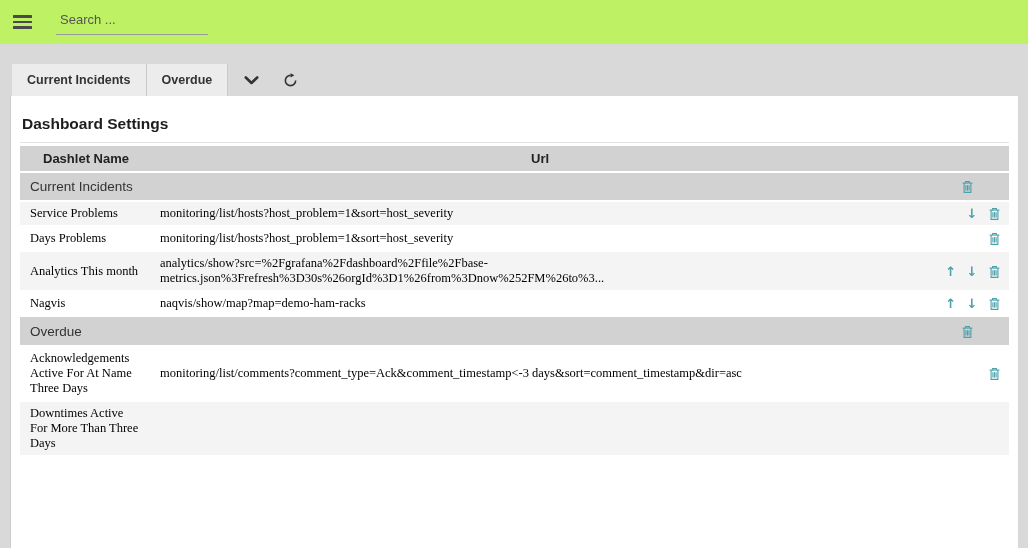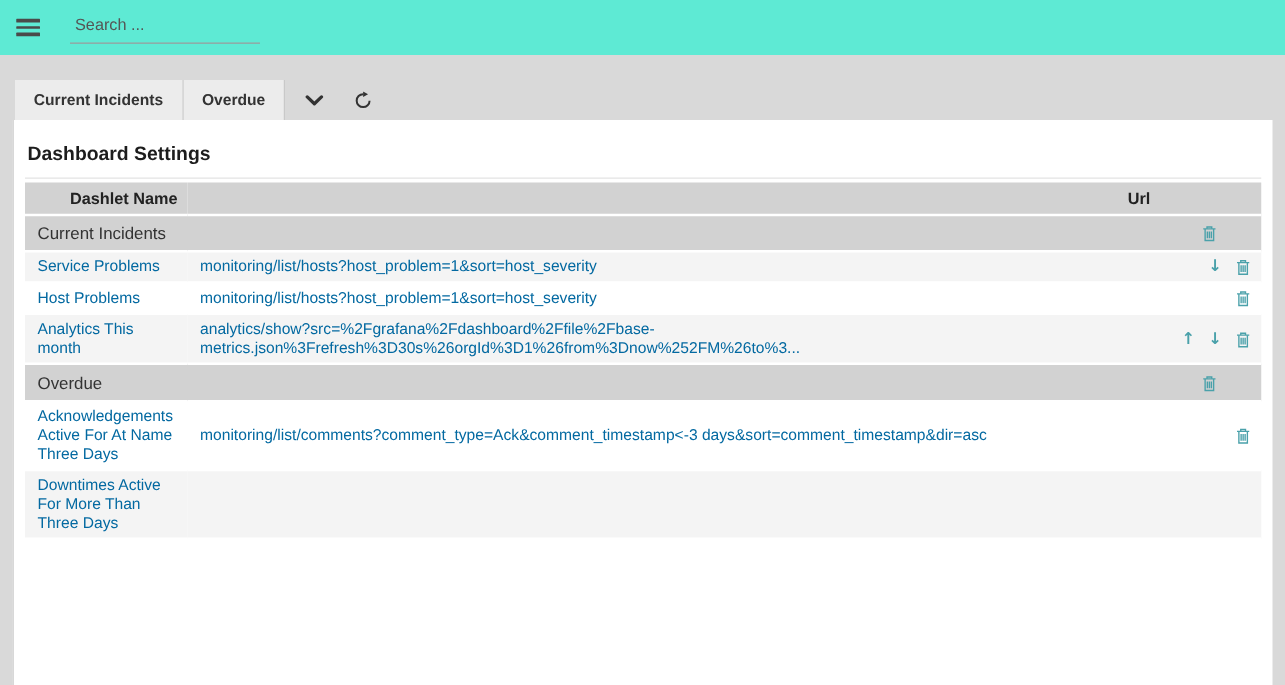--- a/index.html
+++ b/index.html
@@ -5,21 +5,21 @@
   * { box-sizing: border-box; }
   html,body { margin:0; padding:0; }
   body {
     width:1028px; height:548px; overflow:hidden;
     background:#d9d9d9;
     font-family:"Liberation Sans","DejaVu Sans",sans-serif;
     position:relative;
   }
   
   .topbar {
-    height:44px; background:#5eead4;
+    height:44px; background:#bef264;
     display:flex; align-items:center; padding-left:13px;
   }
   .hamburger { width:19px; display:flex; flex-direction:column; gap:3px; cursor:pointer; }
   .hamburger span { display:block; height:2.5px; background:#4a4a4a; border-radius:0.5px; }
   .search-wrap { margin-left:24px; }
   .search-wrap input {
     border:none; border-bottom:1px solid #9b9b9b; border-radius:0;
     width:152px; font-size:13px; color:#444; padding:2px 4px 7px 4px;
     outline:none; background:transparent;
     font-family:"Liberation Sans","DejaVu Sans",sans-serif;
@@ -46,34 +46,34 @@
     border-left:1px solid #cccccc;
   }
   .page-title {
     font-size:15.5px; font-weight:bold; color:#1d1d1d;
     margin:0; padding:7px 0 9px 2px;
     border-bottom:1px solid #e3e3e3;
   }
   
   table.dash { width:100%; border-collapse:collapse; font-size:12.5px; margin-top:3px; }
   table.dash thead th {
-    background:#d2d2d2; color:#222; text-align:right;
+    background:#d2d2d2; color:#222; text-align:center;
     font-size:13px; padding:5px 8px 5px 10px;
     border-bottom:2px solid #fff;
   }
   tr.section-row td {
     background:#d2d2d2; color:#333; font-size:13.5px;
     padding:6px 8px 6px 10px; border-bottom:2px solid #fff;
   }
   tr.item-row td {
     padding:4px 8px 4px 10px; border-bottom:2px solid #fff;
     vertical-align:middle; line-height:15px; background:#fff;
   }
   tr.item-row.alt td { background:#f4f4f4; }
-  .link { color:#0369a1; text-decoration:none; cursor:pointer; }
+  .link { color:#000000; text-decoration:none; cursor:pointer;font-family:Liberation Serif, serif; }
   .name-col { width:130px; }
   .actions-col { width:66px; }
   td.actions-cell { white-space:nowrap; text-align:right; padding-right:8px; }
   td.actions-cell.center { text-align:center; padding-right:20px; }
   .act {
     display:inline-block; margin-left:7px; color:#4aa1aa;
     font-family:"DejaVu Sans",sans-serif; font-size:13px; font-weight:bold;
     cursor:pointer; vertical-align:middle; line-height:14px;
   }
   .act svg { display:block; }
@@ -151,21 +151,21 @@
     <path d="M4.6 2.9 V1.6 H8.4 V2.9"></path>
     <path d="M1.6 3.1 H11.4"></path>
     <path d="M3.1 3.1 L3.1 12.4 L9.9 12.4 L9.9 3.1"></path>
     <path d="M4.9 5.2 V10.6"></path>
                 <path d="M6.5 5.2 V10.6"></path>
                 <path d="M8.1 5.2 V10.6"></path>
   </svg></span>
 </td>
         </tr>
         <tr class="item-row">
-          <td><a class="link">Host Problems</a></td>
+          <td><a class="link">Days Problems</a></td>
           <td><a class="link">monitoring/list/hosts?host_problem=1&amp;sort=host_severity</a></td>
           <td class="actions-cell">
   <span class="act"><svg width="13" height="14" viewBox="0 0 13 14" fill="none" stroke="#4aa1aa" stroke-width="1.1">
     <path d="M4.6 2.9 V1.6 H8.4 V2.9"></path>
     <path d="M1.6 3.1 H11.4"></path>
     <path d="M3.1 3.1 L3.1 12.4 L9.9 12.4 L9.9 3.1"></path>
     <path d="M4.9 5.2 V10.6"></path>
                 <path d="M6.5 5.2 V10.6"></path>
                 <path d="M8.1 5.2 V10.6"></path>
   </svg></span>
@@ -182,20 +182,38 @@
   <span class="act"><svg width="13" height="14" viewBox="0 0 13 14" fill="none" stroke="#4aa1aa" stroke-width="1.1">
     <path d="M4.6 2.9 V1.6 H8.4 V2.9"></path>
     <path d="M1.6 3.1 H11.4"></path>
     <path d="M3.1 3.1 L3.1 12.4 L9.9 12.4 L9.9 3.1"></path>
     <path d="M4.9 5.2 V10.6"></path>
                 <path d="M6.5 5.2 V10.6"></path>
                 <path d="M8.1 5.2 V10.6"></path>
   </svg></span>
 </td>
         </tr>
+        <tr class="item-row">
+          <td><a class="link">Nagvis</a></td>
+          <td><a class="link">naqvis/show/map?map=demo-ham-racks</a></td>
+          <td class="actions-cell">
+  <span class="act">↑</span>
+
+  <span class="act">↓</span>
+
+  <span class="act"><svg width="13" height="14" viewBox="0 0 13 14" fill="none" stroke="#4aa1aa" stroke-width="1.1">
+    <path d="M4.6 2.9 V1.6 H8.4 V2.9"></path>
+    <path d="M1.6 3.1 H11.4"></path>
+    <path d="M3.1 3.1 L3.1 12.4 L9.9 12.4 L9.9 3.1"></path>
+    <path d="M4.9 5.2 V10.6"></path>
+                <path d="M6.5 5.2 V10.6"></path>
+                <path d="M8.1 5.2 V10.6"></path>
+  </svg></span>
+</td>
+        </tr>
         <tr class="section-row">
           <td colspan="2">Overdue</td>
           <td class="actions-cell center">
   <span class="act"><svg width="13" height="14" viewBox="0 0 13 14" fill="none" stroke="#4aa1aa" stroke-width="1.1">
     <path d="M4.6 2.9 V1.6 H8.4 V2.9"></path>
     <path d="M1.6 3.1 H11.4"></path>
     <path d="M3.1 3.1 L3.1 12.4 L9.9 12.4 L9.9 3.1"></path>
     <path d="M4.9 5.2 V10.6"></path>
                 <path d="M6.5 5.2 V10.6"></path>
                 <path d="M8.1 5.2 V10.6"></path>

